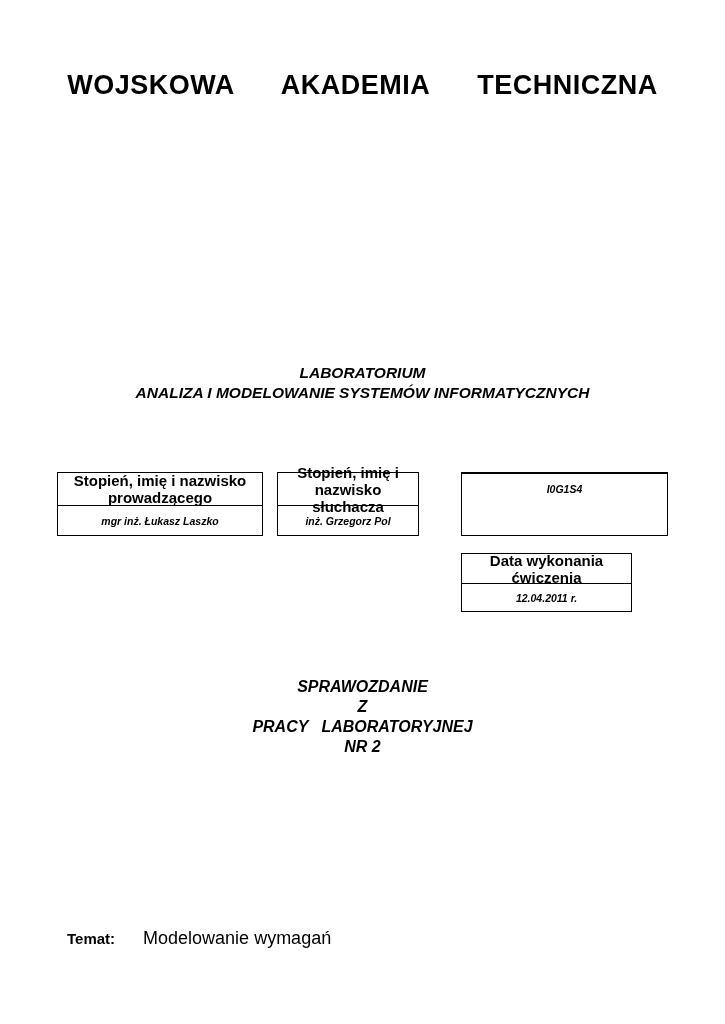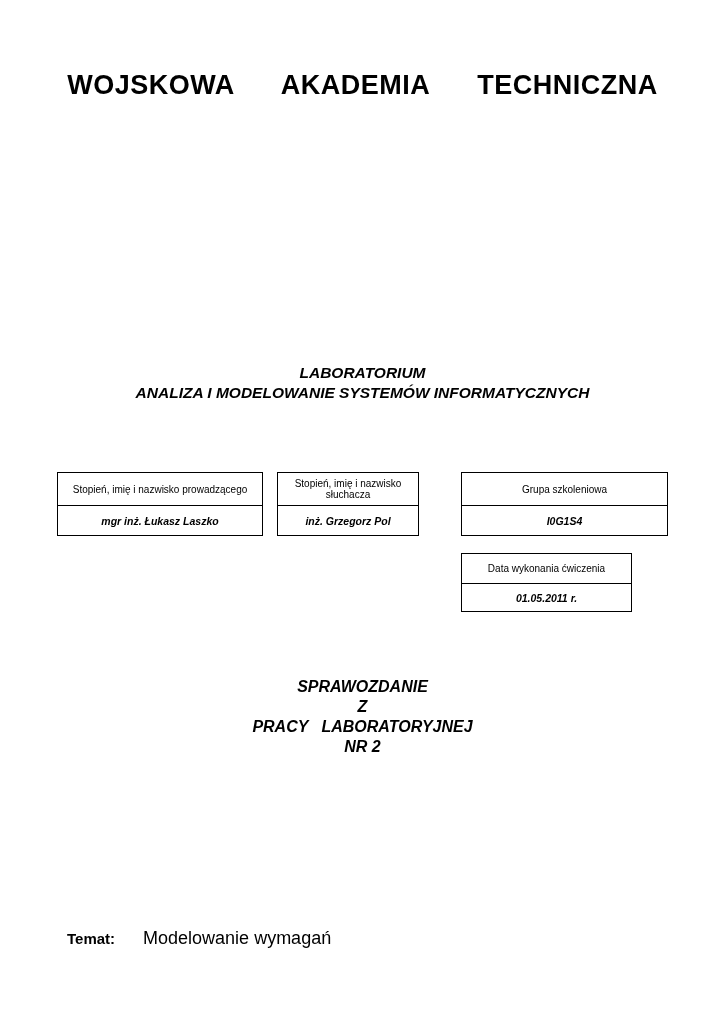--- a/index.html
+++ b/index.html
@@ -61,22 +61,22 @@
     background: #ffffff;
   }
   .info-box .cell {
     box-sizing: border-box;
     display: flex;
     align-items: center;
     justify-content: center;
     text-align: center;
   }
   .info-box .cell.head {
-    font-size: 10px;
-    font-weight: normal;
+    font-size: 15px;
+    font-weight: bold;
     font-style: normal;
   }
   .info-box .cell.value {
     font-size: 10.5px;
     font-weight: bold;
     font-style: italic;
     border-top: 1.3px solid #000000;
   }
 
   #box-supervisor { left: 57px;  top: 472px; width: 206px; height: 64px; }
@@ -141,27 +141,26 @@
     <div class="cell head">Stopień, imię i nazwisko prowadzącego</div>
     <div class="cell value">mgr inż. Łukasz Laszko</div>
   </div>
 
   <div class="info-box" id="box-student">
     <div class="cell head">Stopień, imię i nazwisko słuchacza</div>
     <div class="cell value">inż. Grzegorz Pol</div>
   </div>
 
   <div class="info-box" id="box-group">
-    <div class="cell head">Grupa szkoleniowa</div>
     <div class="cell value">I0G1S4</div>
   </div>
 
   <div class="info-box" id="box-date">
     <div class="cell head">Data wykonania ćwiczenia</div>
-    <div class="cell value">01.05.2011 r.</div>
+    <div class="cell value">12.04.2011 r.</div>
   </div>
 
   <div class="report-block">
     <div class="report-line">SPRAWOZDANIE</div>
     <div class="report-line">Z</div>
     <div class="report-line">PRACY   LABORATORYJNEJ</div>
     <div class="report-line">NR 2</div>
   </div>
 
   <div class="topic-row">

